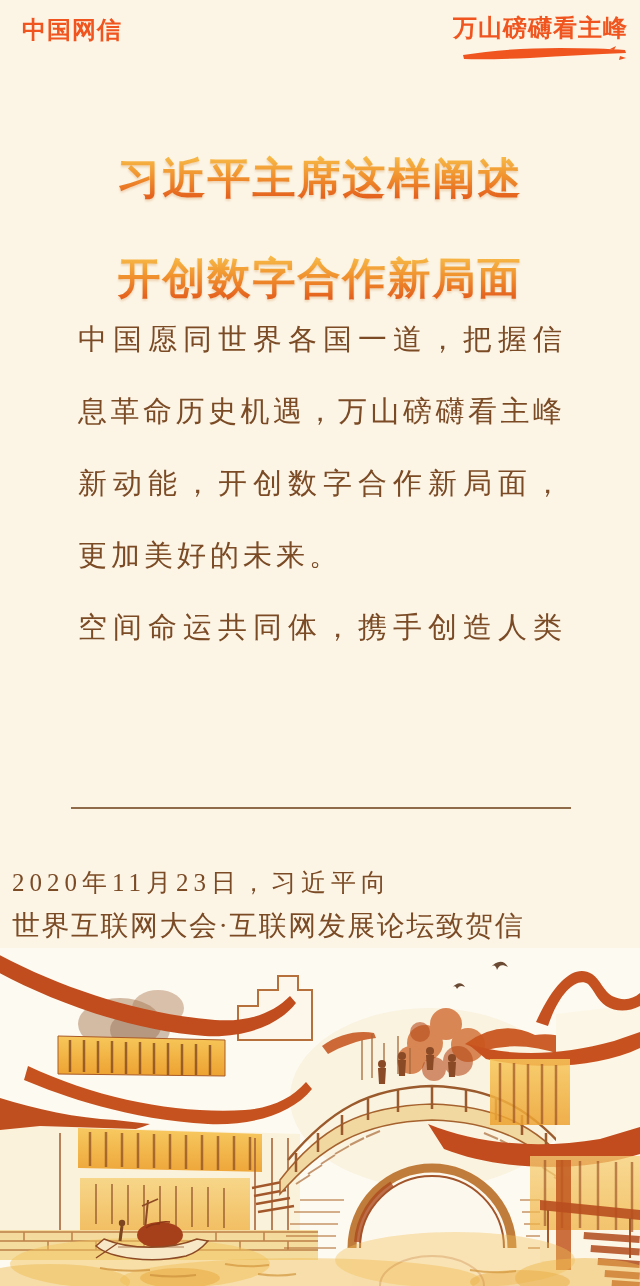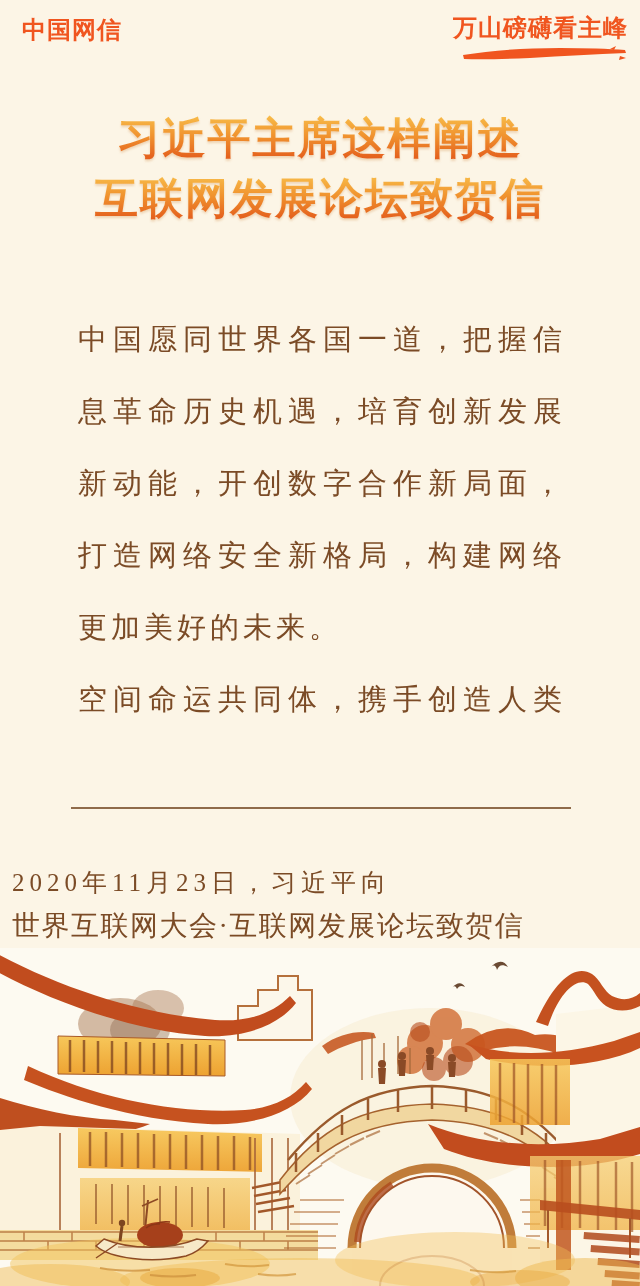--- a/index.html
+++ b/index.html
@@ -17,21 +17,21 @@
   }
   .brand-right{position:absolute;right:12px;top:12px;text-align:right;}
   .brand-right .slogan{
     font-family:"Liberation Sans","DejaVu Sans",sans-serif;
     font-weight:700;font-size:24px;letter-spacing:1px;color:#f0551f;display:block;
   }
   .brand-right svg{display:block;margin:2px 0 0 auto;}
   
   .title-block{position:absolute;top:109px;left:0;width:640px;text-align:center;}
   .title-line{
-    display:block;line-height:60px;font-size:43px;font-weight:700;letter-spacing:2px;
+    display:block;line-height:60px;font-size:43px;font-weight:700;letter-spacing:2px;margin-top:40px;
   }
   .title-line span{
     background:linear-gradient(180deg,#f8bd4a 0%,#f0922e 45%,#e2571a 100%);
     -webkit-background-clip:text;background-clip:text;color:transparent;
     filter:drop-shadow(0 2px 1px rgba(205,125,45,.28));
   }
   
   .quote-block{position:absolute;top:303px;left:78px;width:484px;color:#7b4b26;}
   .q-line{
     font-size:29px;line-height:72px;white-space:nowrap;
@@ -58,28 +58,27 @@
       <span class="slogan">万山磅礴看主峰</span>
       <svg width="168" height="15" viewBox="0 0 168 15">
         <path d="M3,9 Q45,2 100,2 Q140,2 165,4 L166,7 Q120,9 70,12 Q25,14 4,13 Z" fill="#f0551f"></path>
         <path d="M150,3 l6,-3 l-2,4 Z M160,10 l6,2 l-7,2 Z" fill="#f0551f"></path>
       </svg>
     </div>
   </div>
 
   <div class="title-block">
     <b class="title-line"><span>习近平主席这样阐述</span></b>
-    <b class="title-line"><span>互联网发展论坛致贺信</span></b>
+    <b class="title-line"><span>开创数字合作新局面</span></b>
   </div>
 
   <div class="quote-block">
     <div class="q-line">中国愿同世界各国一道，把握信</div>
-    <div class="q-line">息革命历史机遇，培育创新发展</div>
+    <div class="q-line">息革命历史机遇，万山磅礴看主峰</div>
     <div class="q-line">新动能，开创数字合作新局面，</div>
-    <div class="q-line">打造网络安全新格局，构建网络</div>
     <div class="q-line last">更加美好的未来。</div>
     <div class="q-line">空间命运共同体，携手创造人类</div>
   </div>
 
   <div class="divider"></div>
 
   <div class="attribution">
     <div class="attr-line1">2020年11月23日，习近平向</div>
     <div class="attr-line2">世界互联网大会·互联网发展论坛致贺信</div>
   </div>

